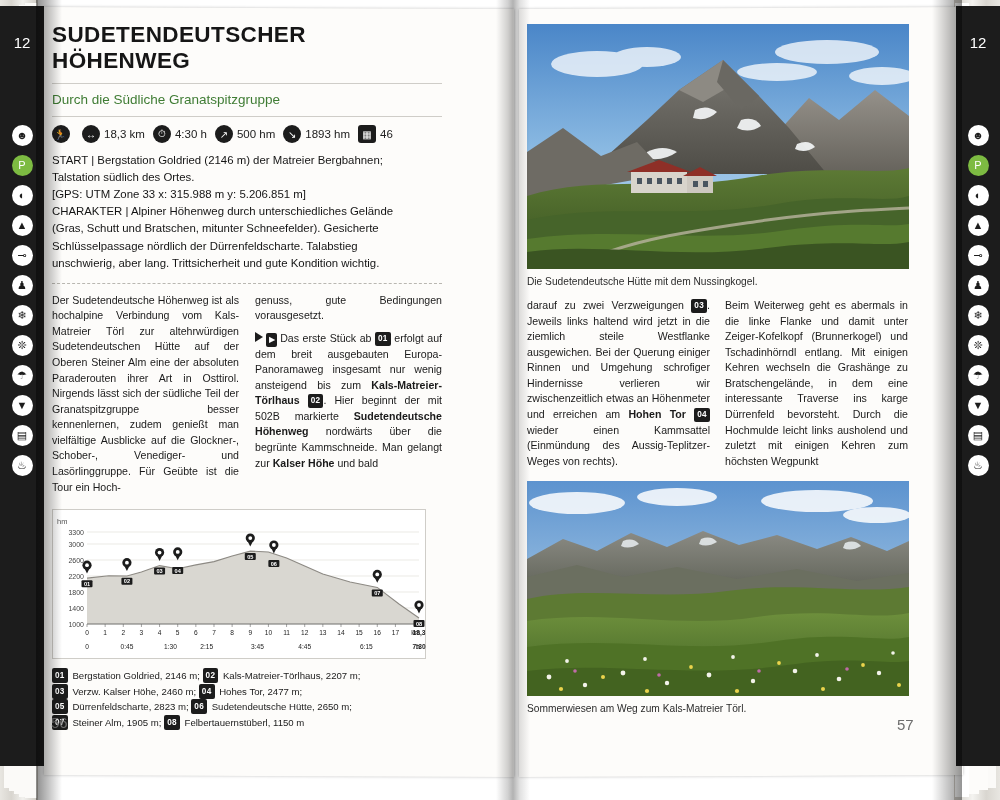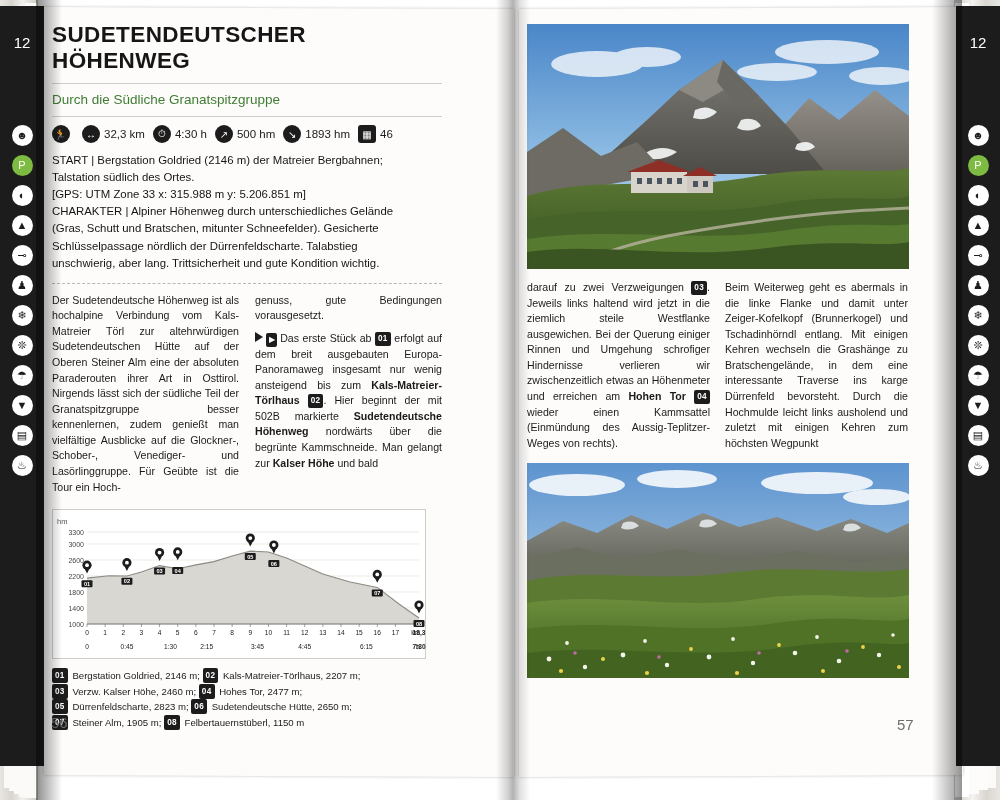--- a/index.html
+++ b/index.html
@@ -196,21 +196,21 @@
     <div class="subtitle">Durch die Südliche Granatspitzgruppe</div>
     <div class="hr"></div>
 
     <div class="facts">
       <div class="fact">
         <span class="fbadge">🏃</span>
         <span></span>
       </div>
       <div class="fact">
         <span class="fbadge">↔</span>
-        <span>32,3 km</span>
+        <span>18,3 km</span>
       </div>
       <div class="fact">
         <span class="fbadge">⏱</span>
         <span>4:30 h</span>
       </div>
       <div class="fact">
         <span class="fbadge">↗</span>
         <span>500 hm</span>
       </div>
       <div class="fact">
@@ -449,20 +449,21 @@
           <rect x="130" y="154" width="5" height="6"></rect>
             <rect x="140" y="154" width="5" height="6"></rect>
           <rect x="150" y="154" width="5" height="6"></rect>
             <rect x="166" y="157" width="5" height="6"></rect>
           <rect x="176" y="157" width="5" height="6"></rect>
         </g>
       </g>
 
       <path d="M0,228 C70,218 150,236 240,224 C320,214 352,224 382,218 L382,245 L0,245 Z" fill="#3a5422"></path>
     </svg>
+    <div class="cap">Die Sudetendeutsche Hütte mit dem Nussingkogel.</div>
 
     <div class="rcols">
       <div class="rcol">
         <span>darauf zu zwei Verzweigungen </span><span class="wpt">03</span><span>. Jeweils links haltend wird jetzt in die ziemlich steile Westflanke ausgewichen. Bei der Querung einiger Rinnen und Umgehung schrofiger Hindernisse verlieren wir zwischenzeitlich etwas an Höhenmeter und erreichen am </span><span class="b">Hohen Tor</span> <span class="wpt">04</span><span> wieder einen Kammsattel (Einmündung des Aussig-Teplitzer-Weges von rechts).</span>
       </div>
       <div class="rcol">Beim Weiterweg geht es abermals in die linke Flanke und damit unter Zeiger-Kofelkopf (Brunnerkogel) und Tschadinhörndl entlang. Mit einigen Kehren wechseln die Grashänge zu Bratschengelände, in dem eine interessante Traverse ins karge Dürrenfeld bevorsteht. Durch die Hochmulde leicht links ausholend und zuletzt mit einigen Kehren zum höchsten Wegpunkt</div>
     </div>
 
     <svg class="photo" style="margin-top:12px;" width="382" height="215" viewBox="0 0 382 215">
       <defs>
@@ -531,17 +532,18 @@
             <circle cx="372" cy="204" r="2"></circle>
         </g>
         <g fill="#c06ba8">
           <circle cx="48" cy="190" r="1.8"></circle>
             <circle cx="132" cy="194" r="1.8"></circle>
             <circle cx="232" cy="190" r="1.8"></circle>
           <circle cx="320" cy="188" r="1.8"></circle>
         </g>
       </g>
     </svg>
+    <div class="cap">Sommerwiesen am Weg zum Kals-Matreier Törl.</div>
 
     <div class="folio" style="left:370px; top:692px;">57</div>
   </div>
 
 </div>
 
 </body></html>

